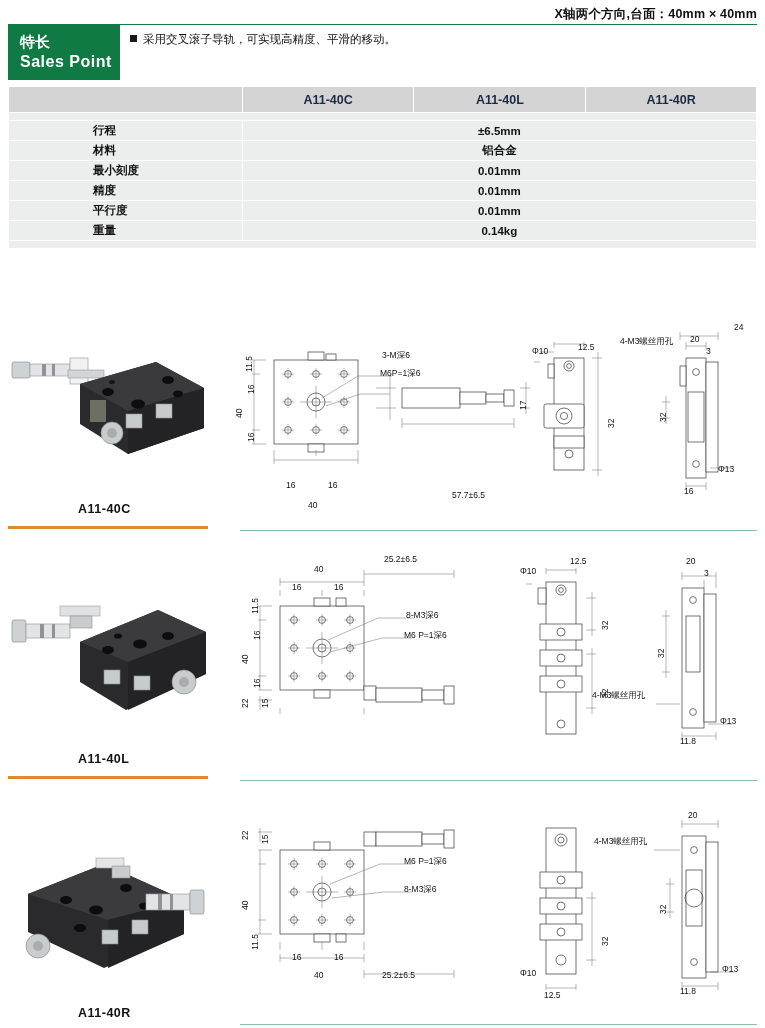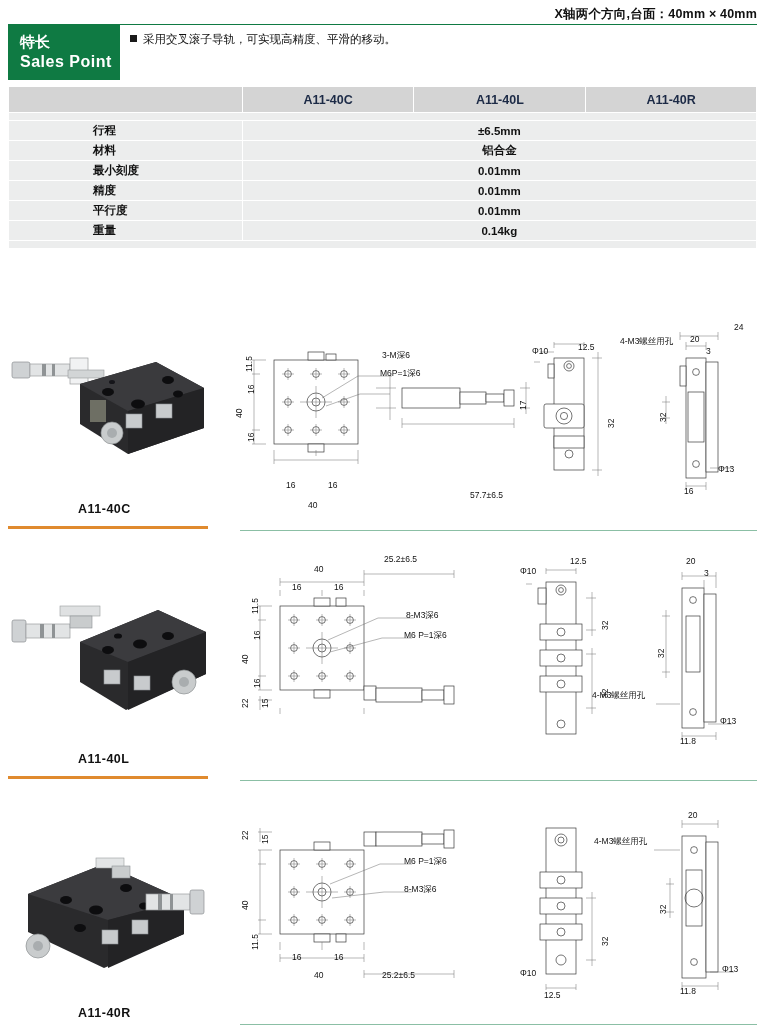--- a/index.html
+++ b/index.html
@@ -248,21 +248,21 @@
       <div class="dim-txt" style="left:152px; top:18px;">3-M深6</div>
       <div class="dim-txt" style="left:150px; top:36px;">M6P=1深6</div>
       <div class="dim-txt v" style="left:14px; top:40px;">11.5</div>
       <div class="dim-txt v" style="left:4px; top:86px;">40</div>
       <div class="dim-txt v" style="left:16px; top:62px;">16</div>
       <div class="dim-txt v" style="left:16px; top:110px;">16</div>
       <div class="dim-txt" style="left:56px; top:148px;">16</div>
       <div class="dim-txt" style="left:98px; top:148px;">16</div>
       <div class="dim-txt" style="left:78px; top:168px;">40</div>
       <div class="dim-txt v" style="left:288px; top:78px;">17</div>
-      <div class="dim-txt" style="left:200px; top:158px;padding-left:40px;">57.7±6.5</div>
+      <div class="dim-txt" style="left:182px; top:158px;padding-left:40px;">57.7±6.5</div>
     </div>
 
     <div class="draw" style="left:530px; top:20px;">
       <svg width="100" height="160" viewBox="0 0 100 160">
         <rect class="fillw" x="24" y="26" width="30" height="112"></rect>
         <rect class="fillw" x="18" y="32" width="6" height="14"></rect>
         <circle class="ln" cx="39" cy="34" r="5"></circle>
         <circle class="ln" cx="39" cy="34" r="2.4"></circle>
         <rect class="fillw" x="14" y="72" width="40" height="24" rx="2"></rect>
         <circle class="ln" cx="34" cy="84" r="8"></circle>

